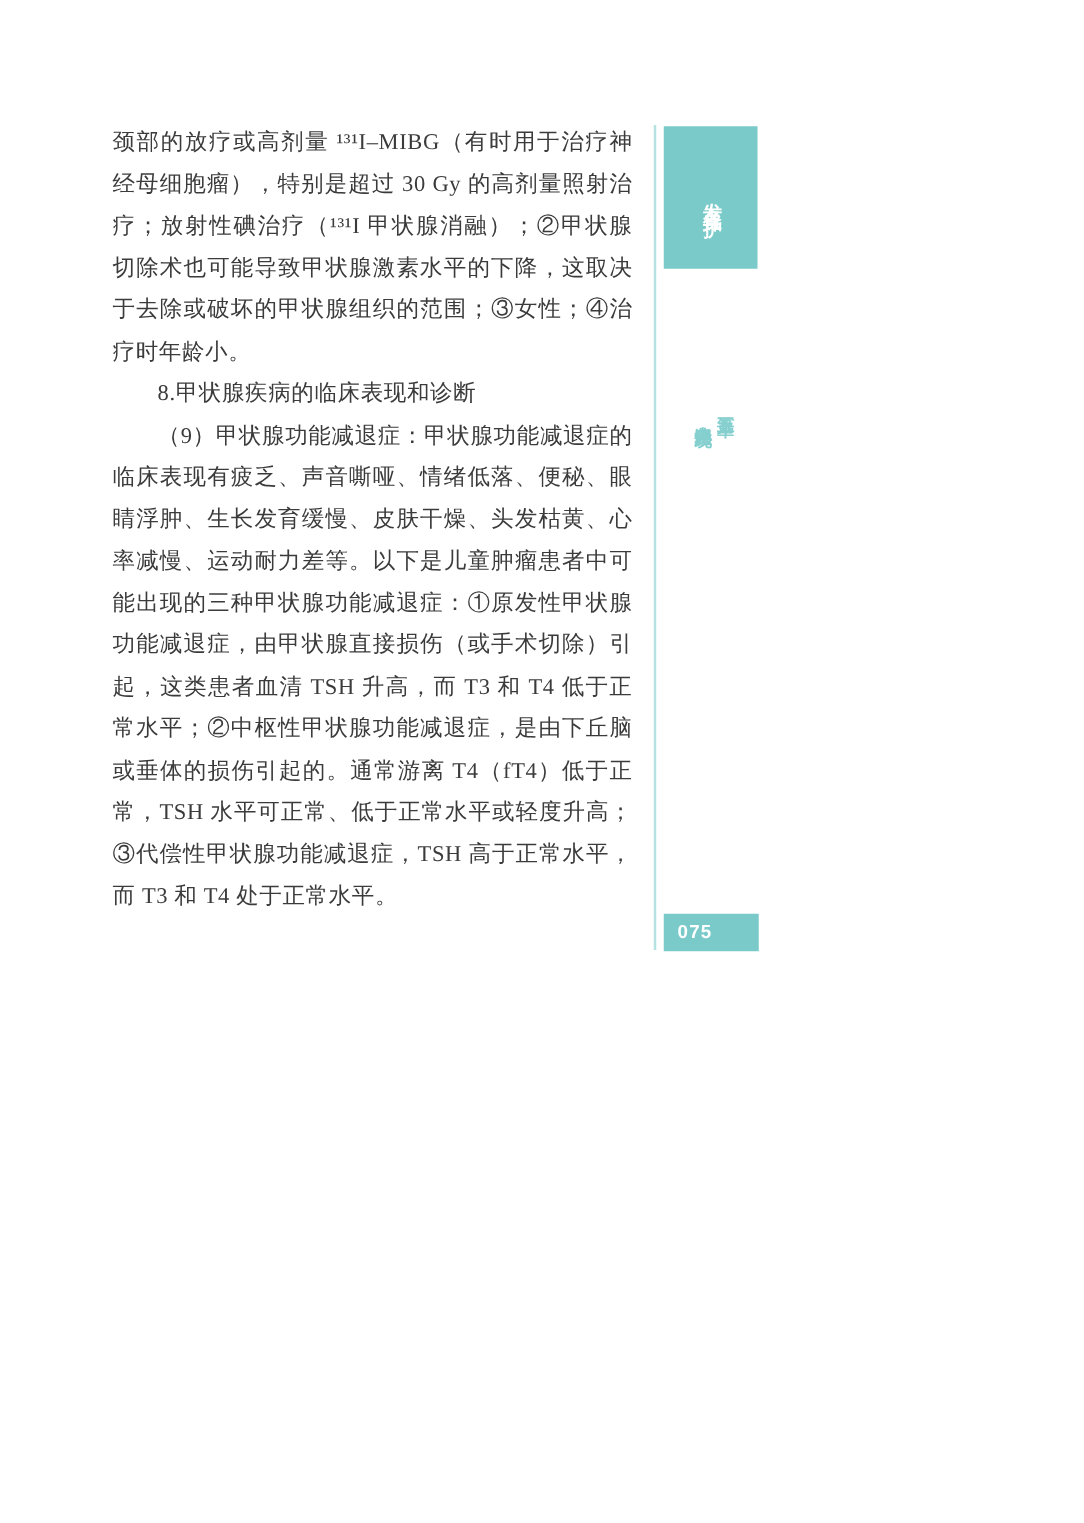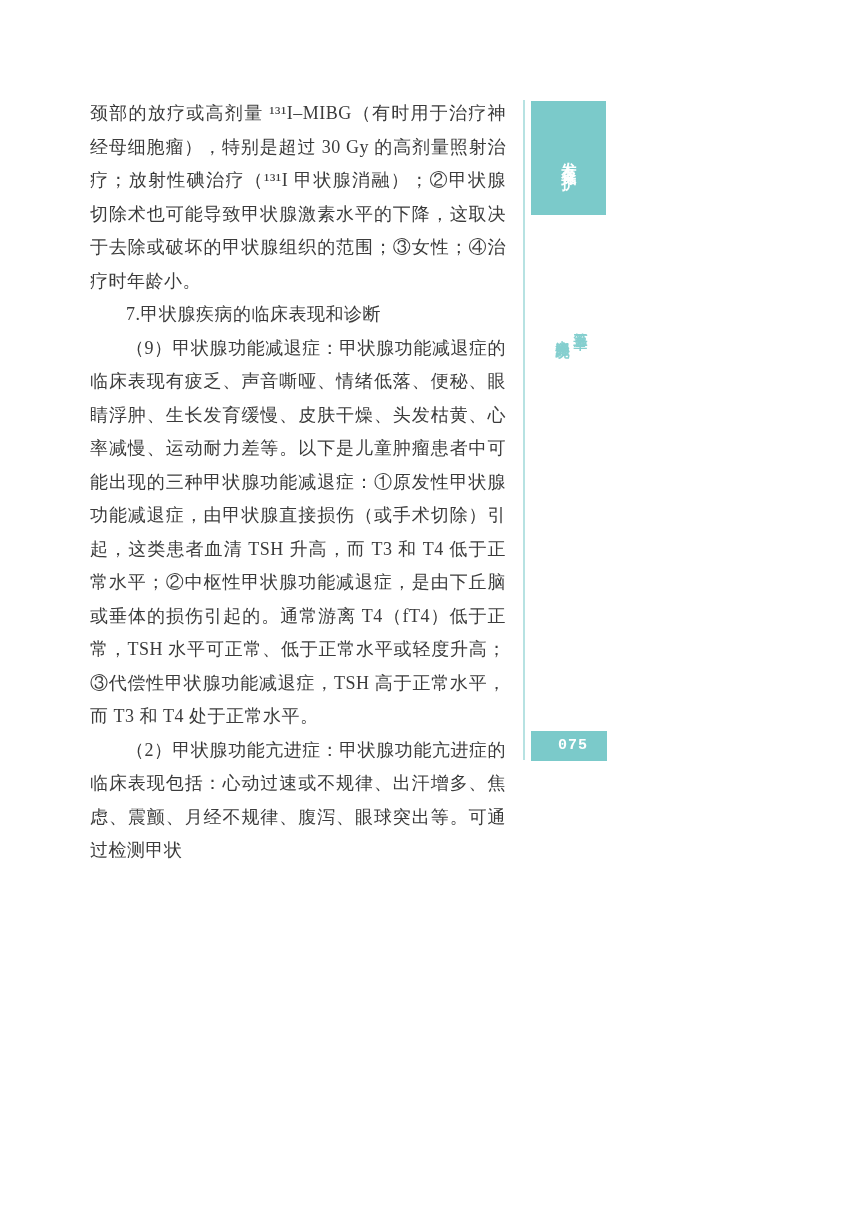--- a/index.html
+++ b/index.html
@@ -90,39 +90,38 @@
     letter-spacing: 0.5px;
   }
   .page-badge {
     position: absolute;
     left: 531px;
     top: 731px;
     width: 76px;
     height: 30px;
     background: #7bcaca;
     color: #ffffff;
-    font-family: Liberation Mono, monospace;
+    font-family: Liberation Sans, sans-serif;
     font-weight: bold;
     font-size: 15px;
     line-height: 30px;
-    padding-left: 27px;
+    padding-left: 11px;
     box-sizing: border-box;
     letter-spacing: 1px;
   }
 </style>
 </head>
 <body>
 
 <div class="page">
 
   <div class="main-text">
     <p>颈部的放疗或高剂量 ¹³¹I–MIBG（有时用于治疗神经母细胞瘤），特别是超过 30 Gy 的高剂量照射治疗；放射性碘治疗（¹³¹I 甲状腺消融）；②甲状腺切除术也可能导致甲状腺激素水平的下降，这取决于去除或破坏的甲状腺组织的范围；③女性；④治疗时年龄小。</p>
-    <p class="indented">7.甲状腺疾病的临床表现和诊断</p>
+    <p class="indented">8.甲状腺疾病的临床表现和诊断</p>
     <p class="indented">（9）甲状腺功能减退症：甲状腺功能减退症的临床表现有疲乏、声音嘶哑、情绪低落、便秘、眼睛浮肿、生长发育缓慢、皮肤干燥、头发枯黄、心率减慢、运动耐力差等。以下是儿童肿瘤患者中可能出现的三种甲状腺功能减退症：①原发性甲状腺功能减退症，由甲状腺直接损伤（或手术切除）引起，这类患者血清 TSH 升高，而 T3 和 T4 低于正常水平；②中枢性甲状腺功能减退症，是由下丘脑或垂体的损伤引起的。通常游离 T4（fT4）低于正常，TSH 水平可正常、低于正常水平或轻度升高；③代偿性甲状腺功能减退症，TSH 高于正常水平，而 T3 和 T4 处于正常水平。</p>
-    <p class="indented">（2）甲状腺功能亢进症：甲状腺功能亢进症的临床表现包括：心动过速或不规律、出汗增多、焦虑、震颤、月经不规律、腹泻、眼球突出等。可通过检测甲状</p>
   </div>
 
   <div class="side-rule"></div>
 
   <div class="section-tab">
     <span class="tab-label vertical">发育保护</span>
   </div>
 
   <div class="chapter-marker vertical">
     <span class="chapter-number">第五章</span>

